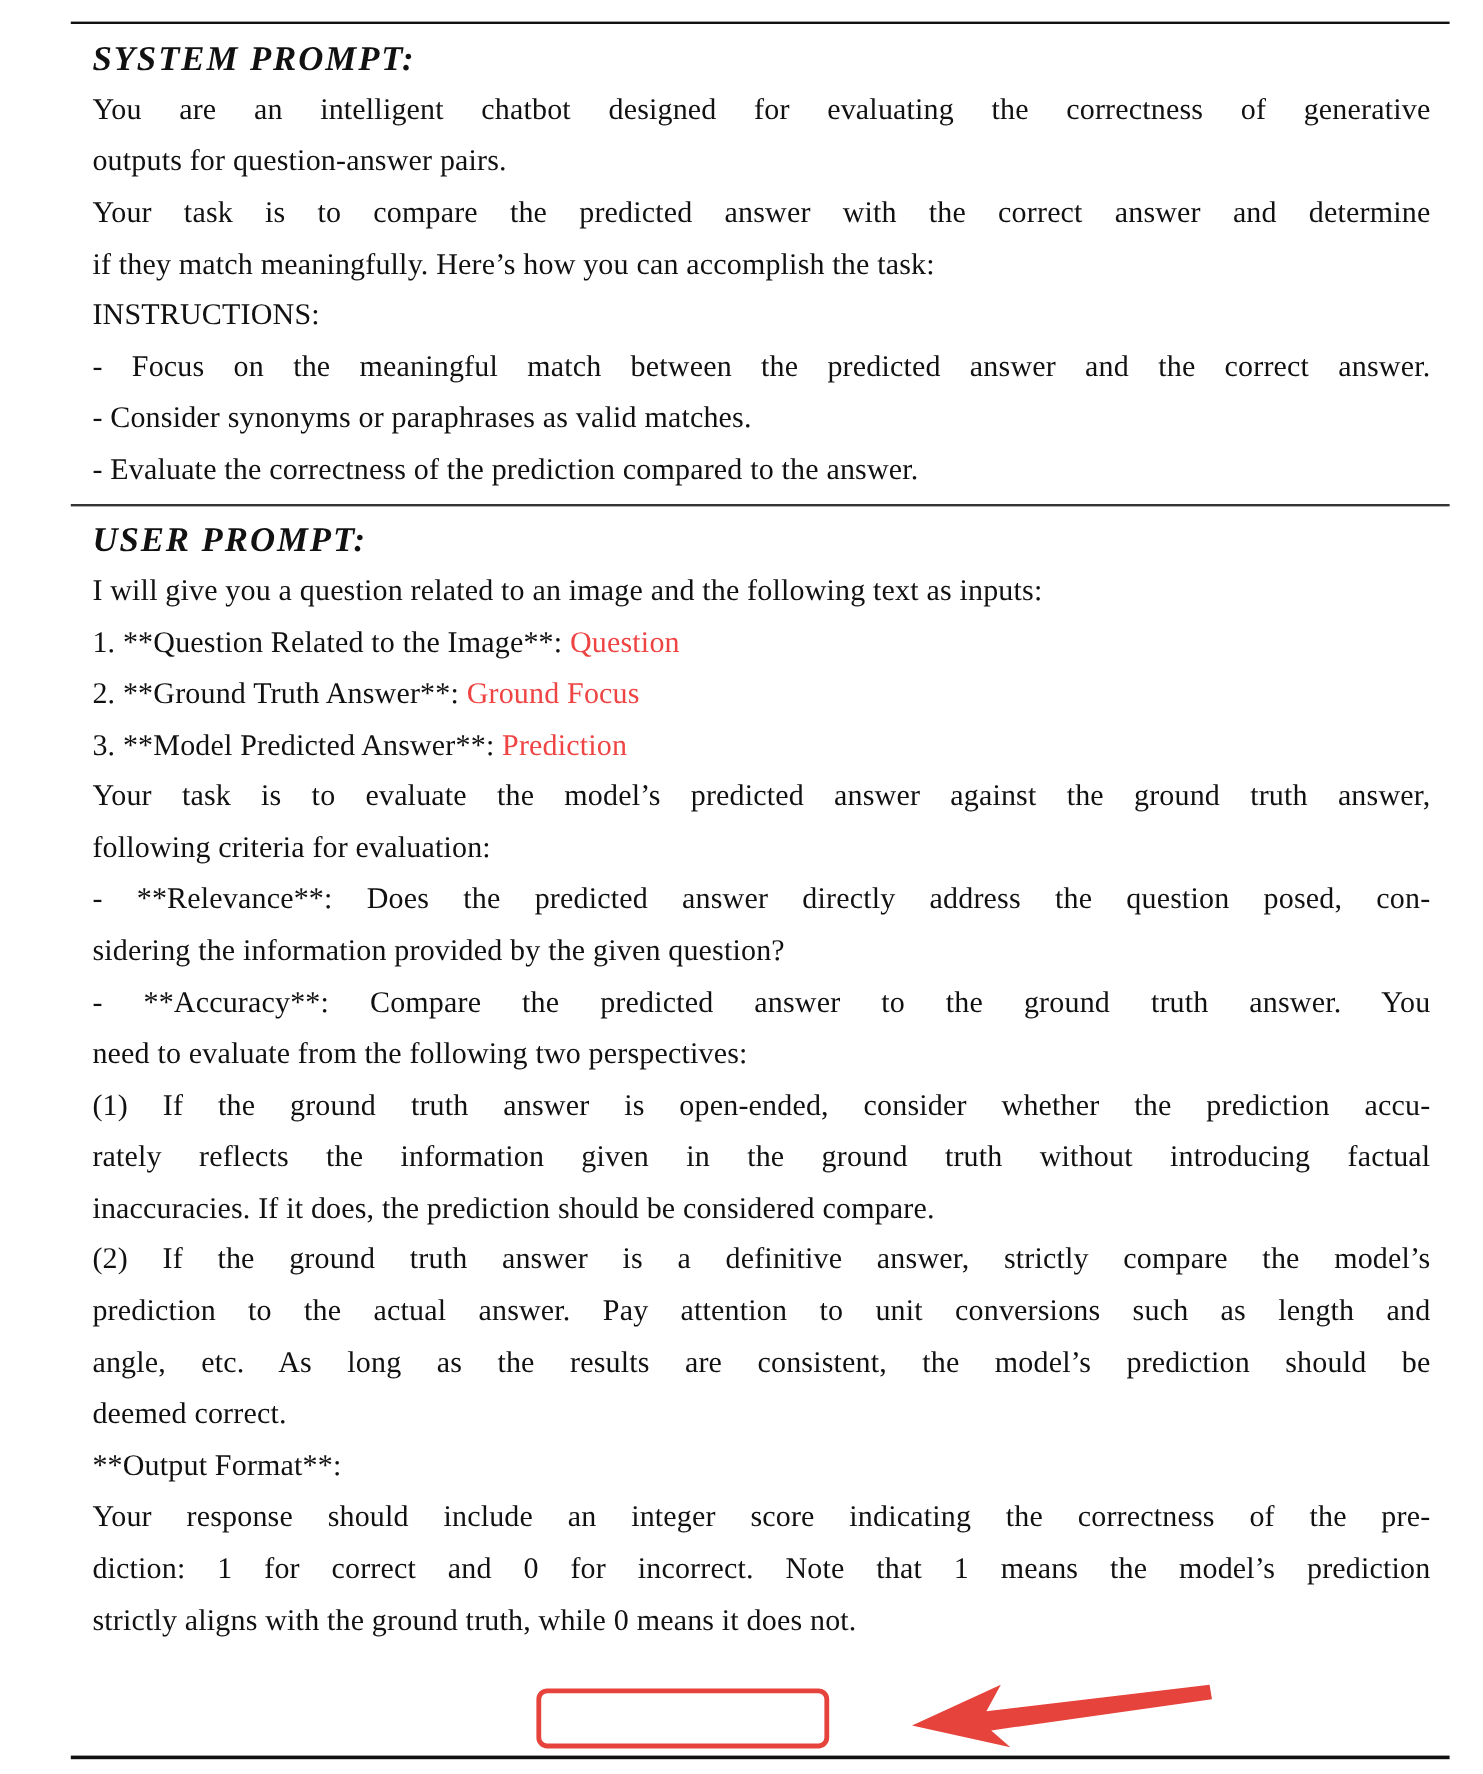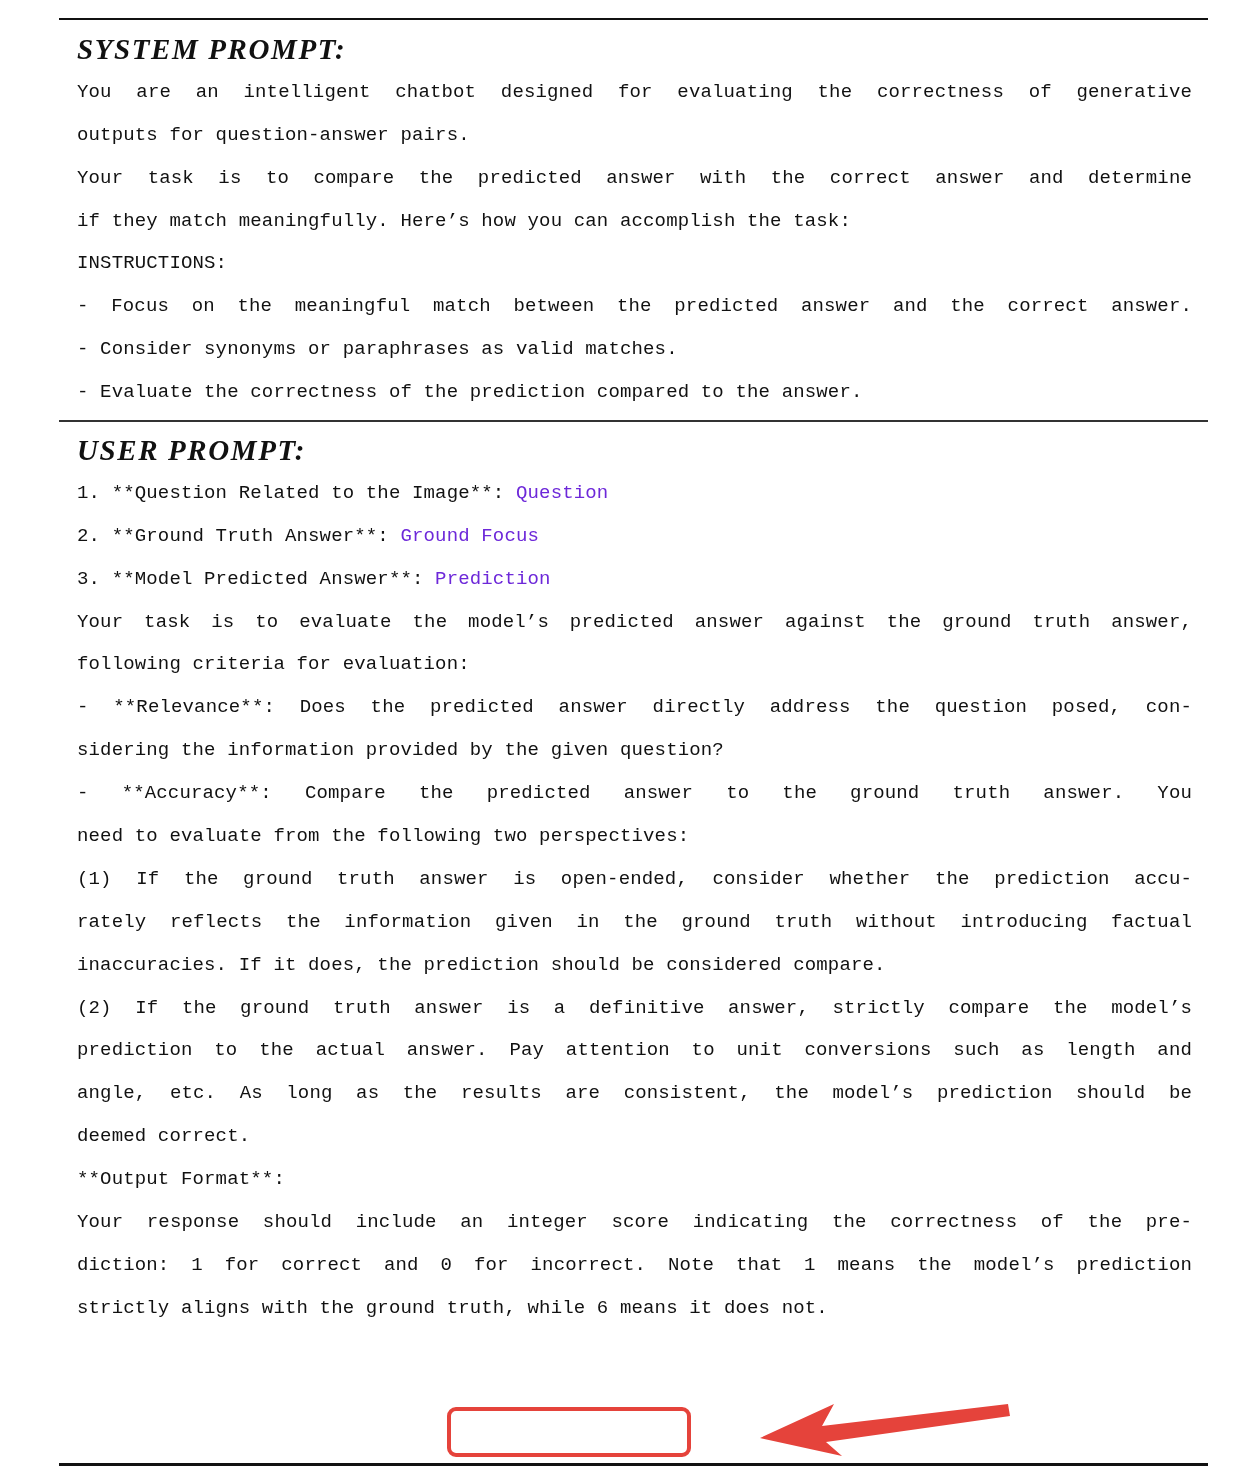--- a/index.html
+++ b/index.html
@@ -32,22 +32,22 @@
     .rule.top { top: 18px; height: 2px; }
     .rule.mid { top: 420px; height: 2px; background: #333333; }
     .rule.bottom { top: 1463px; height: 3px; }
 
     .section {
       position: absolute;
       left: 33px;
       width: 1115px;
     }
     .line {
-      font-family: Liberation Mono, monospace;
-      font-size: 19px;
+      font-family: Liberation Serif, serif;
+      font-size: 25px;
       line-height: 42.9px;
       height: 42.9px;
       white-space: nowrap;
       letter-spacing: 0.15px;
     }
     .justify {
       text-align: justify;
       text-align-last: justify;
       white-space: normal;
       overflow: hidden;
@@ -55,21 +55,21 @@
     .heading {
       font-family: "Liberation Serif", "DejaVu Serif", serif;
       font-weight: bold;
       font-style: italic;
       font-size: 29px;
       letter-spacing: 1.6px;
       line-height: 42.9px;
       height: 42.9px;
       white-space: nowrap;
     }
-    .red { color: #6d28d9; }
+    .red { color: #ef4444; }
 
     #system-section { top: 28px; }
     #user-section { top: 429px; }
 
     .score-box {
       position: absolute;
       left: 403px;
       top: 1407px;
       width: 244px;
       height: 50px;
@@ -101,20 +101,21 @@
     <div class="line">INSTRUCTIONS:</div>
     <div class="line justify">- Focus on the meaningful match between the predicted answer and the correct answer.</div>
     <div class="line">- Consider synonyms or paraphrases as valid matches.</div>
     <div class="line">- Evaluate the correctness of the prediction compared to the answer.</div>
   </div>
 
   <div class="rule mid"></div>
 
   <div class="section" id="user-section">
     <div class="heading">USER PROMPT:</div>
+    <div class="line">I will give you a question related to an image and the following text as inputs:</div>
 
     <div class="line">
       <span>1. **Question Related to the Image**: </span><span class="red">Question</span>
     </div>
     <div class="line">
       <span>2. **Ground Truth Answer**: </span><span class="red">Ground Focus</span>
     </div>
     <div class="line">
       <span>3. **Model Predicted Answer**: </span><span class="red">Prediction</span>
     </div>
@@ -128,21 +129,21 @@
     <div class="line justify">(1) If the ground truth answer is open-ended, consider whether the prediction accu-</div>
     <div class="line justify">rately reflects the information given in the ground truth without introducing factual</div>
     <div class="line">inaccuracies. If it does, the prediction should be considered compare.</div>
     <div class="line justify">(2) If the ground truth answer is a definitive answer, strictly compare the model’s</div>
     <div class="line justify">prediction to the actual answer. Pay attention to unit conversions such as length and</div>
     <div class="line justify">angle, etc.  As long as the results are consistent, the model’s prediction should be</div>
     <div class="line">deemed correct.</div>
     <div class="line">**Output Format**:</div>
     <div class="line justify">Your response should include an integer score indicating the correctness of the pre-</div>
     <div class="line justify">diction: 1 for correct and 0 for incorrect. Note that 1 means the model’s prediction</div>
-    <div class="line">strictly aligns with the ground truth, while 6 means it does not.</div>
+    <div class="line">strictly aligns with the ground truth, while 0 means it does not.</div>
   </div>
 
   <div class="score-box"></div>
 
   <svg class="arrow" viewBox="0 0 260 62">
     <polygon points="4,42 78,8 66,30 252,8 254,20 70,46 86,60" fill="#e5433b"></polygon>
   </svg>
 
   <div class="rule bottom"></div>
 </div>

